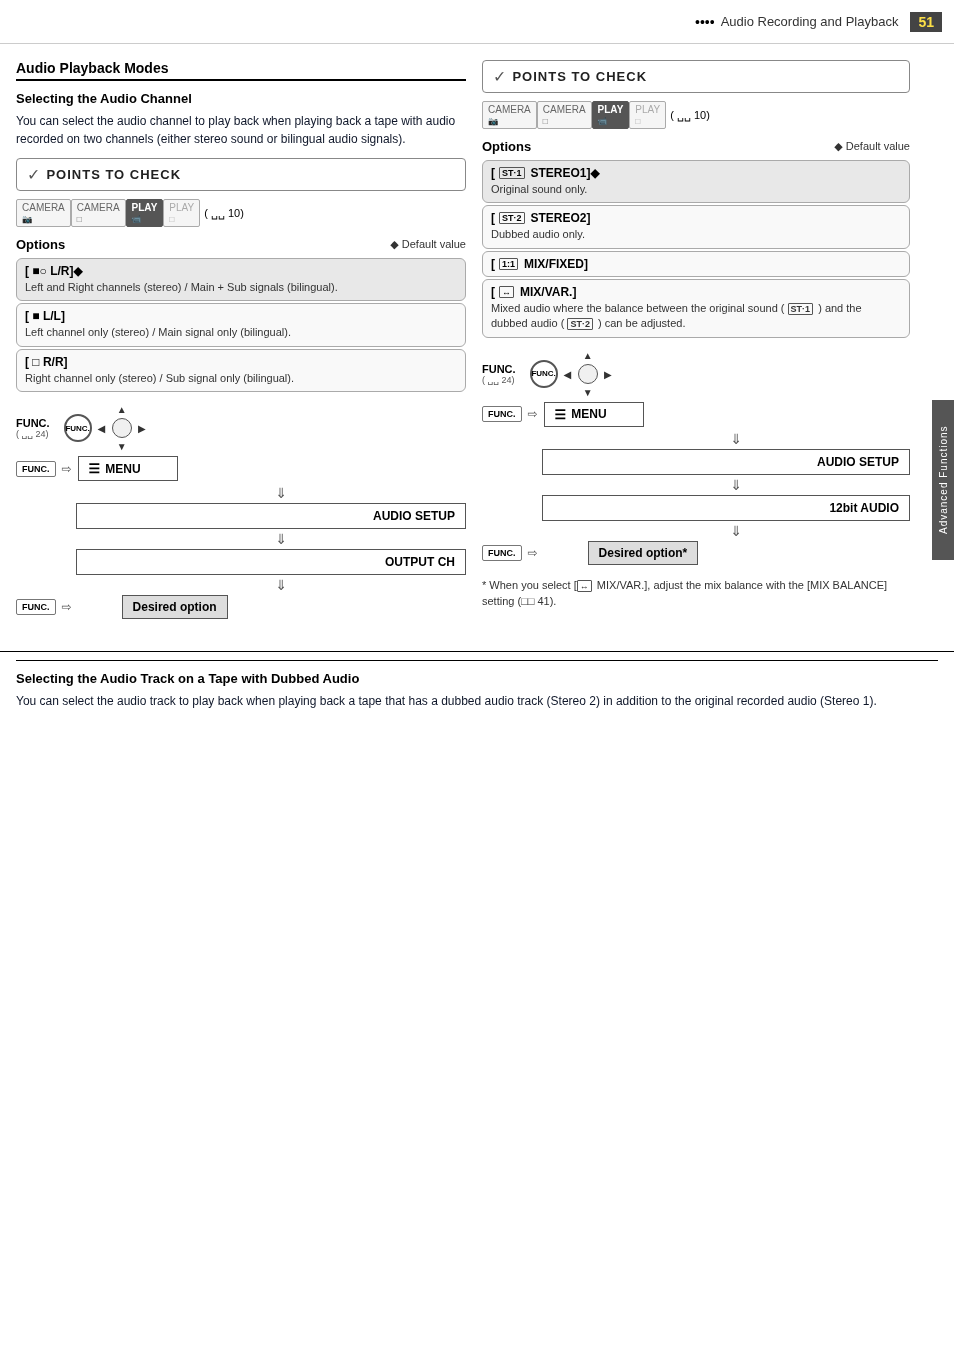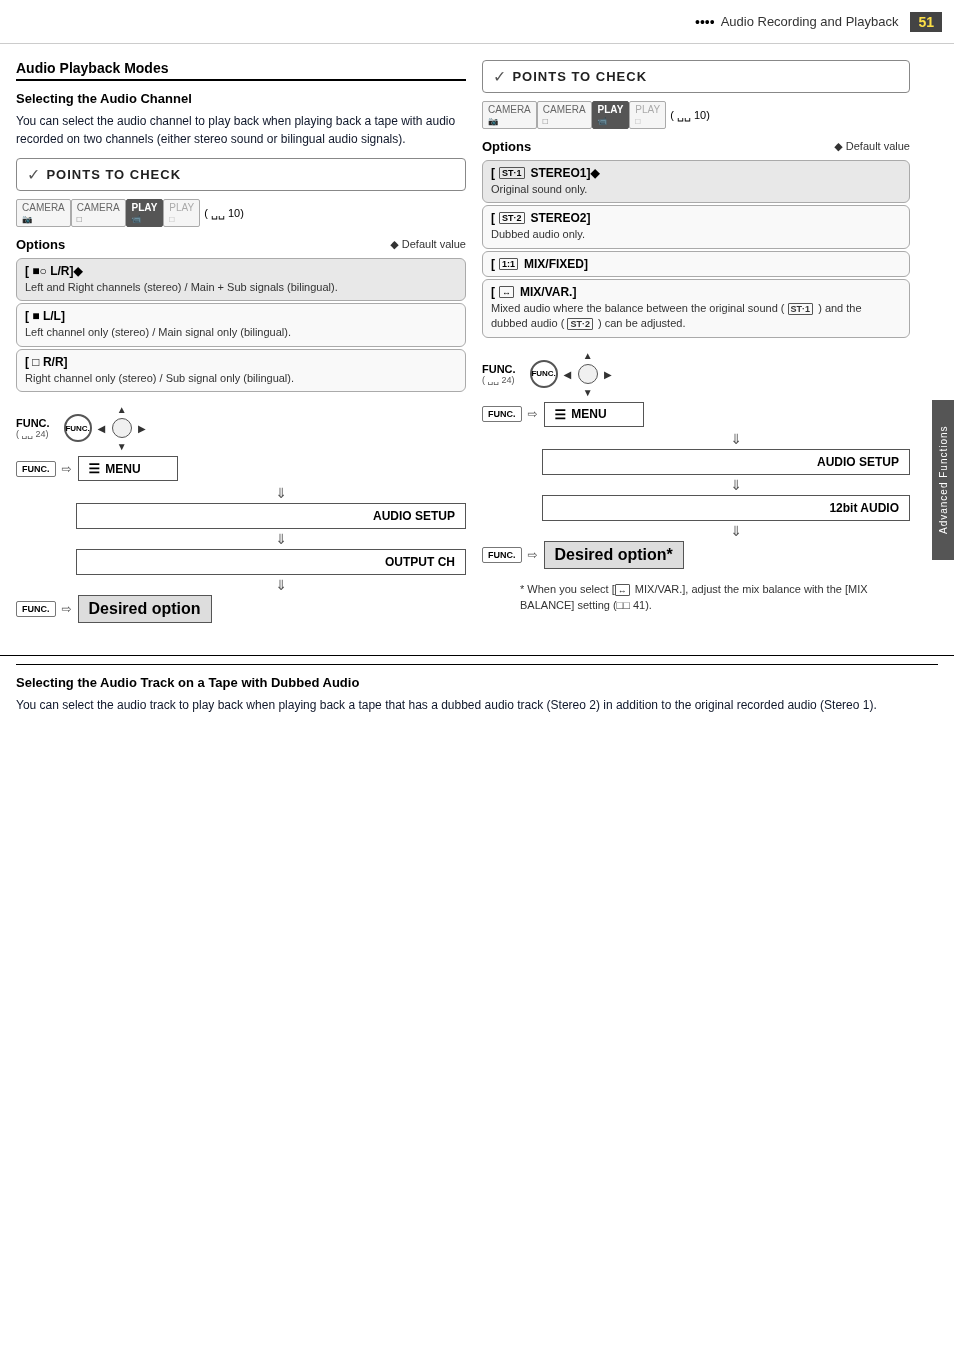--- a/index.html
+++ b/index.html
@@ -294,30 +294,30 @@
       font-weight: bold;
       display: block;
       min-width: 160px;
       text-align: right;
       margin-left: 30px;
     }
     .desired-box {
       background: #ddd;
       border: 1.5px solid #555;
       padding: 4px 10px;
-      font-size: 16px;
-      font-weight: bold;
+      font-size: 12px;
+      font-weight: bold;
+      margin-left: 44px;
     }
 
     .footnote {
       font-size: 11px;
       color: #333;
       line-height: 1.5;
       margin-top: 8px;
-      margin-left: 38px;
     }
 
     
     .bottom-section {
       padding: 0 16px 16px 16px;
       border-top: 1.5px solid #000;
       margin-top: 4px;
     }
     .bottom-title {
       font-size: 13px;

